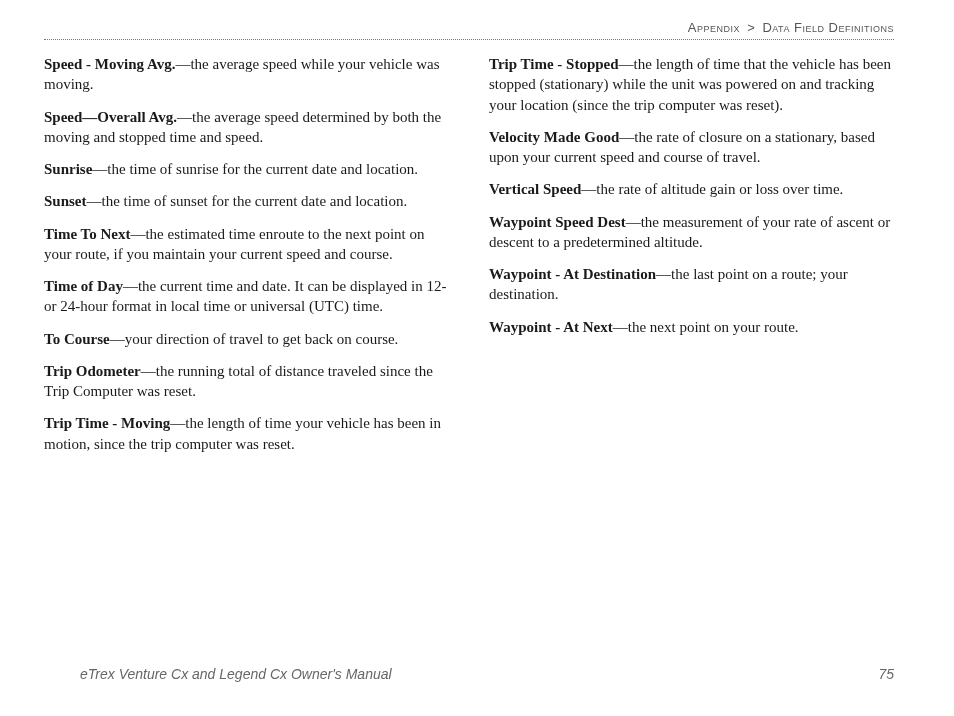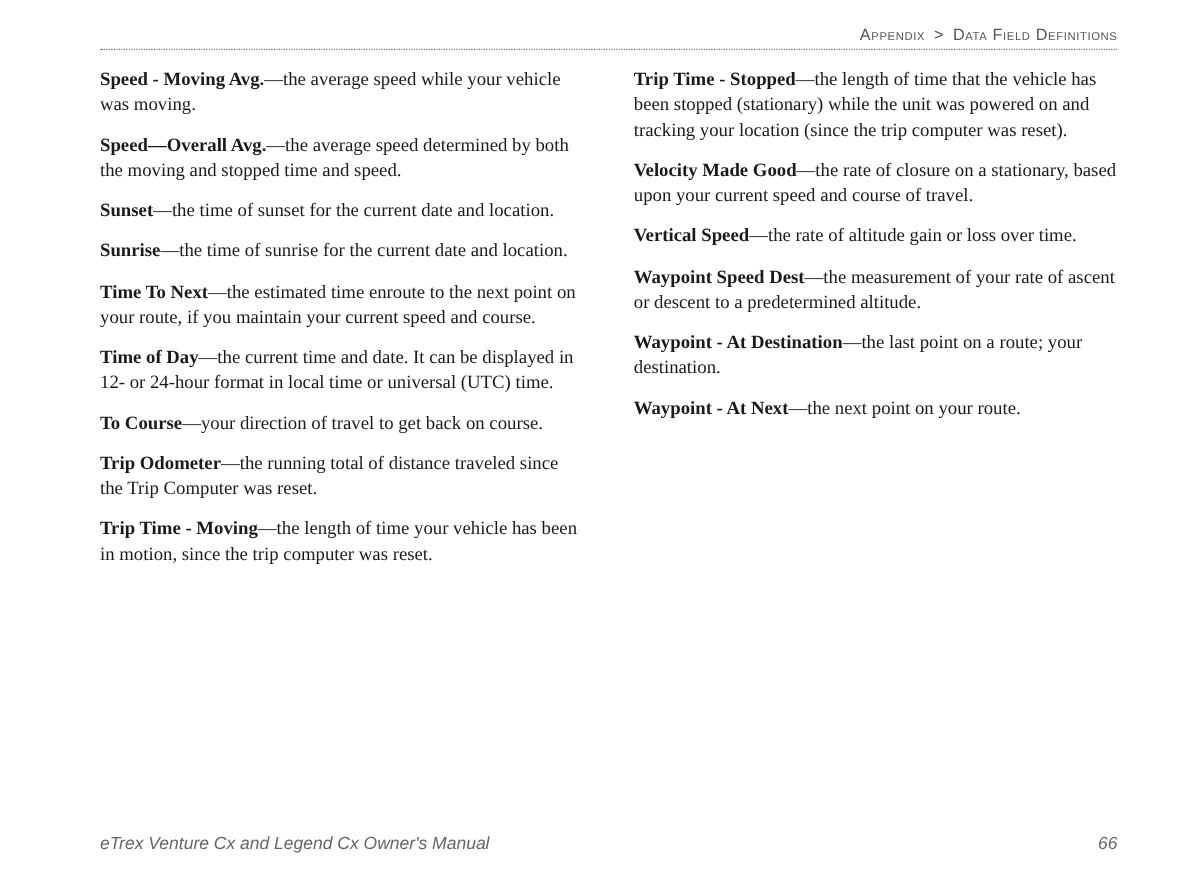--- a/index.html
+++ b/index.html
@@ -7,21 +7,21 @@
     padding: 0;
     background: #fff;
     font-family: "Times New Roman", Times, serif;
     color: #1a1a1a;
     width: 954px;
     height: 716px;
     box-sizing: border-box;
     position: relative;
   }
   .page {
-    padding: 20px 60px 0 80px;
+    padding: 20px 60px 0 44px;
     box-sizing: border-box;
   }
   .breadcrumb {
     text-align: right;
     font-size: 13px;
     font-variant: small-caps;
     color: #555;
     letter-spacing: 0.5px;
     margin-bottom: 4px;
     font-family: Arial, Helvetica, sans-serif;
@@ -66,36 +66,36 @@
     <span>Appendix</span>
     <span class="bc-sep">&gt;</span>
     <span>Data Field Definitions</span>
   </div>
   <hr class="divider">
 
   <div class="columns">
     <div class="col">
       <div class="entry"><span class="term">Speed - Moving Avg.</span><span>—the average speed while your vehicle was moving.</span></div>
       <div class="entry"><span class="term">Speed—Overall Avg.</span><span>—the average speed determined by both the moving and stopped time and speed.</span></div>
+      <div class="entry"><span class="term">Sunrise</span><span>—the time of sunrise for the current date and location.</span></div>
       <div class="entry"><span class="term">Sunset</span><span>—the time of sunset for the current date and location.</span></div>
-      <div class="entry"><span class="term">Sunrise</span><span>—the time of sunrise for the current date and location.</span></div>
       <div class="entry"><span class="term">Time To Next</span><span>—the estimated time enroute to the next point on your route, if you maintain your current speed and course.</span></div>
       <div class="entry"><span class="term">Time of Day</span><span>—the current time and date. It can be displayed in 12- or 24-hour format in local time or universal (UTC) time.</span></div>
       <div class="entry"><span class="term">To Course</span><span>—your direction of travel to get back on course.</span></div>
       <div class="entry"><span class="term">Trip Odometer</span><span>—the running total of distance traveled since the Trip Computer was reset.</span></div>
       <div class="entry"><span class="term">Trip Time - Moving</span><span>—the length of time your vehicle has been in motion, since the trip computer was reset.</span></div>
     </div>
 
     <div class="col">
       <div class="entry"><span class="term">Trip Time - Stopped</span><span>—the length of time that the vehicle has been stopped (stationary) while the unit was powered on and tracking your location (since the trip computer was reset).</span></div>
       <div class="entry"><span class="term">Velocity Made Good</span><span>—the rate of closure on a stationary, based upon your current speed and course of travel.</span></div>
       <div class="entry"><span class="term">Vertical Speed</span><span>—the rate of altitude gain or loss over time.</span></div>
       <div class="entry"><span class="term">Waypoint Speed Dest</span><span>—the measurement of your rate of ascent or descent to a predetermined altitude.</span></div>
       <div class="entry"><span class="term">Waypoint -  At Destination</span><span>—the last point on a route; your destination.</span></div>
       <div class="entry"><span class="term">Waypoint - At Next</span><span>—the next point on your route.</span></div>
     </div>
   </div>
 </div>
 
 <div class="footer">
   <span>eTrex Venture Cx and Legend Cx Owner's Manual</span>
-  <span class="pnum">66</span>
+  <span class="pnum">75</span>
 </div>
 
 </body></html>

